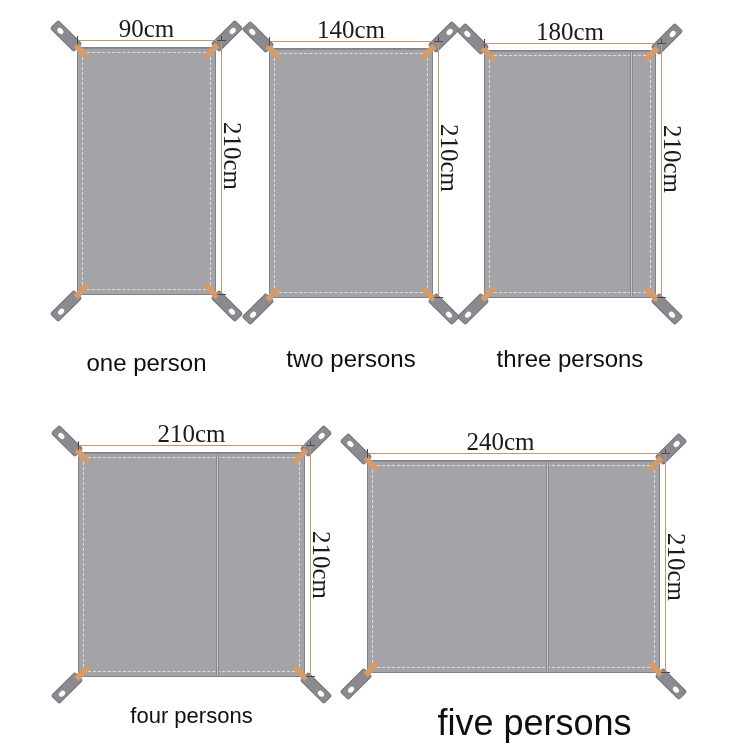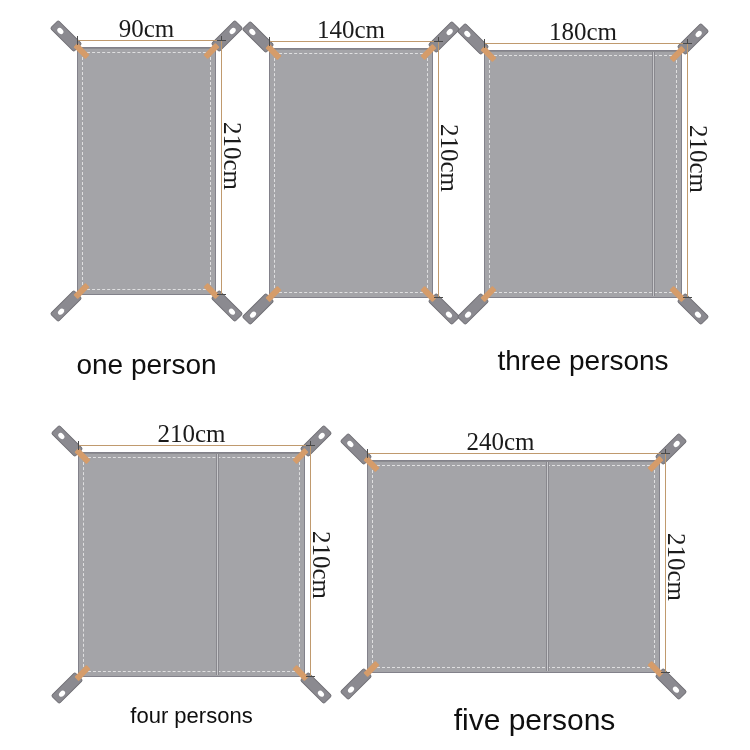--- a/index.html
+++ b/index.html
@@ -5,21 +5,21 @@
   html,body{margin:0;padding:0;background:#ffffff;}
   .canvas{
     position:relative;width:750px;height:750px;background:#ffffff;
     overflow:hidden;margin:0 auto;
     font-family:"Liberation Sans","DejaVu Sans",sans-serif;
   }
   
   .fig{position:absolute;margin:0;padding:0;}
   .tarp-1{left:77px;  top:47px;  width:139px; height:248px;border-radius:10px;}
   .tarp-2{left:269px; top:48px;  width:164px; height:250px;text-align:right;}
-  .tarp-3{left:484px; top:50px;  width:198px; height:248px;}
+  .tarp-3{left:484px; top:50px;  width:172px; height:248px;}
   .tarp-4{left:78px;  top:452px; width:227px; height:225px;}
   .tarp-5{left:367px; top:460px; width:293px; height:213px;}
 
   
   .sheet{
     position:absolute;inset:0;z-index:1;
     background:var(--sheet,#a4a4a8);
     border:1px solid var(--sheet-border,#82818a);
     box-shadow:inset 0 1px 0 rgba(0,0,0,.14);
   }
@@ -93,28 +93,28 @@
     position:absolute;left:calc(100% + 3px);top:50%;transform:translateY(-50%);
     z-index:3;writing-mode:vertical-rl;white-space:nowrap;
     font:25px/1.05 "Liberation Serif","DejaVu Serif",serif;
     color:var(--dimension-text,#1b1b1b);
   }
   .tarp-1 .height-label,.tarp-2 .height-label,.tarp-3 .height-label{top:44%;}
 
   
   .caption{
     position:absolute;left:50%;transform:translateX(-50%);z-index:3;
-    white-space:nowrap;font-size:28px;line-height:1.1;
+    white-space:nowrap;font-size:24px;line-height:1.1;
     color:var(--caption-text,#0f0f0f);
   }
   .tarp-1 .caption{top:calc(100% + 55px);}
   .tarp-2 .caption{top:calc(100% + 48px);}
   .tarp-3 .caption{top:calc(100% + 48px);}
   .tarp-4 .caption{top:calc(100% + 27px);font-size:22px;}
-  .tarp-5 .caption{top:calc(100% + 30px);font-size:30px;transform:translateX(calc(-50% + 21px));}
+  .tarp-5 .caption{top:calc(100% + 30px);font-size:36px;transform:translateX(calc(-50% + 21px));}
 </style>
 </head>
 <body>
 
 <div class="canvas">
 
   <figure class="fig tarp-1">
     <span class="strap tl">
         <i class="hole"></i>
       </span>
@@ -154,20 +154,21 @@
       </span>
     <div class="sheet"></div>
     <span class="patch tl"></span>
     <span class="patch tr"></span>
     <span class="patch bl"></span>
     <span class="patch br"></span>
     <span class="dim-h"></span>
     <span class="dim-v"></span>
     <span class="width-label">140cm</span>
     <span class="height-label">210cm</span>
+    <figcaption class="caption">two persons</figcaption>
   </figure>
 
   <figure class="fig tarp-3">
     <span class="strap tl">
         <i class="hole"></i>
       </span>
     <span class="strap tr">
         <i class="hole"></i>
       </span>
     <span class="strap bl">

